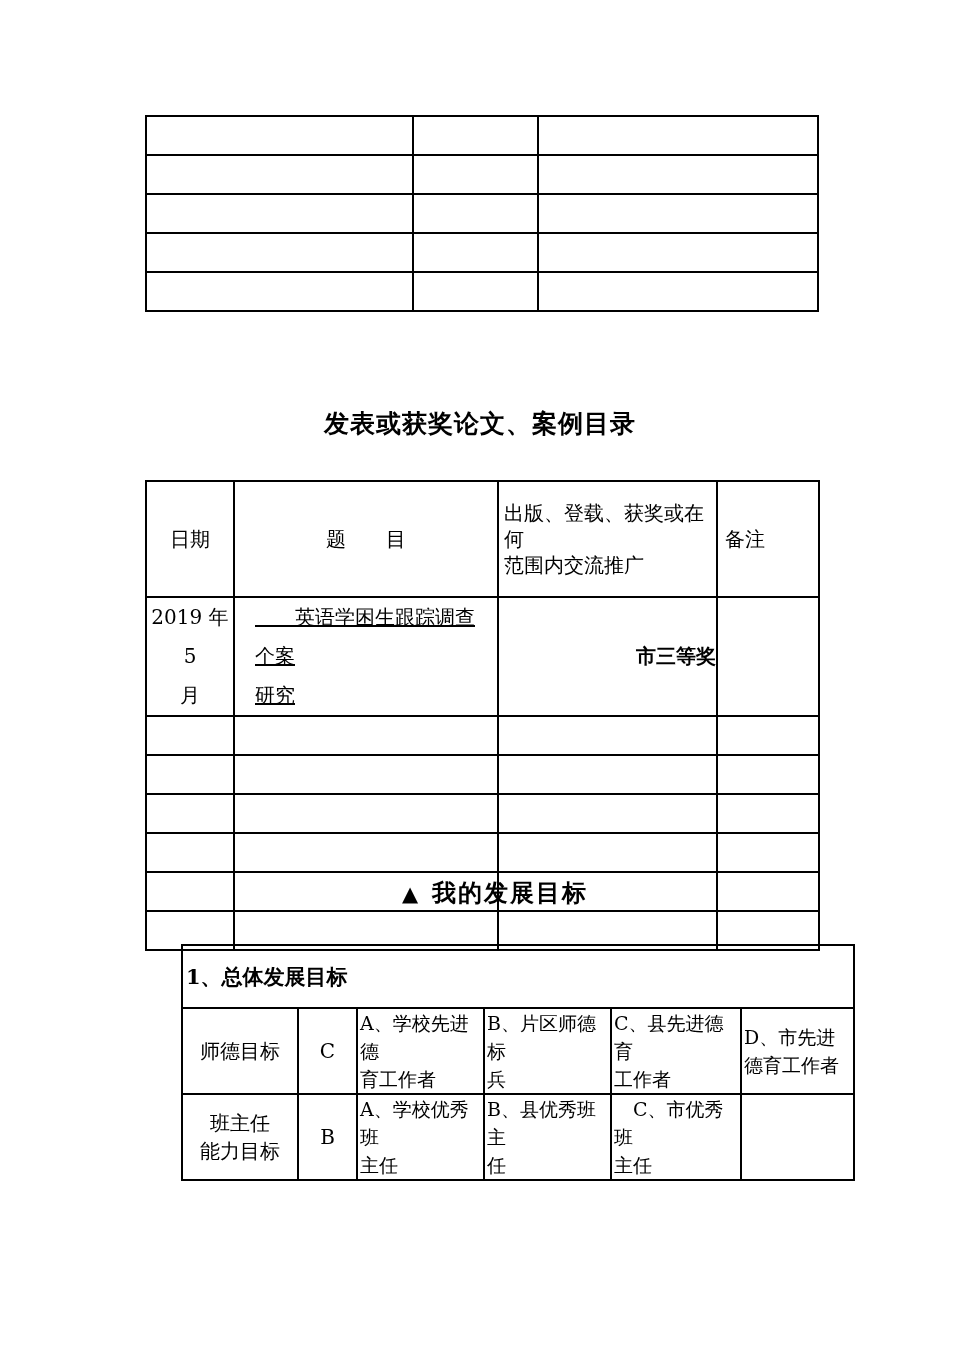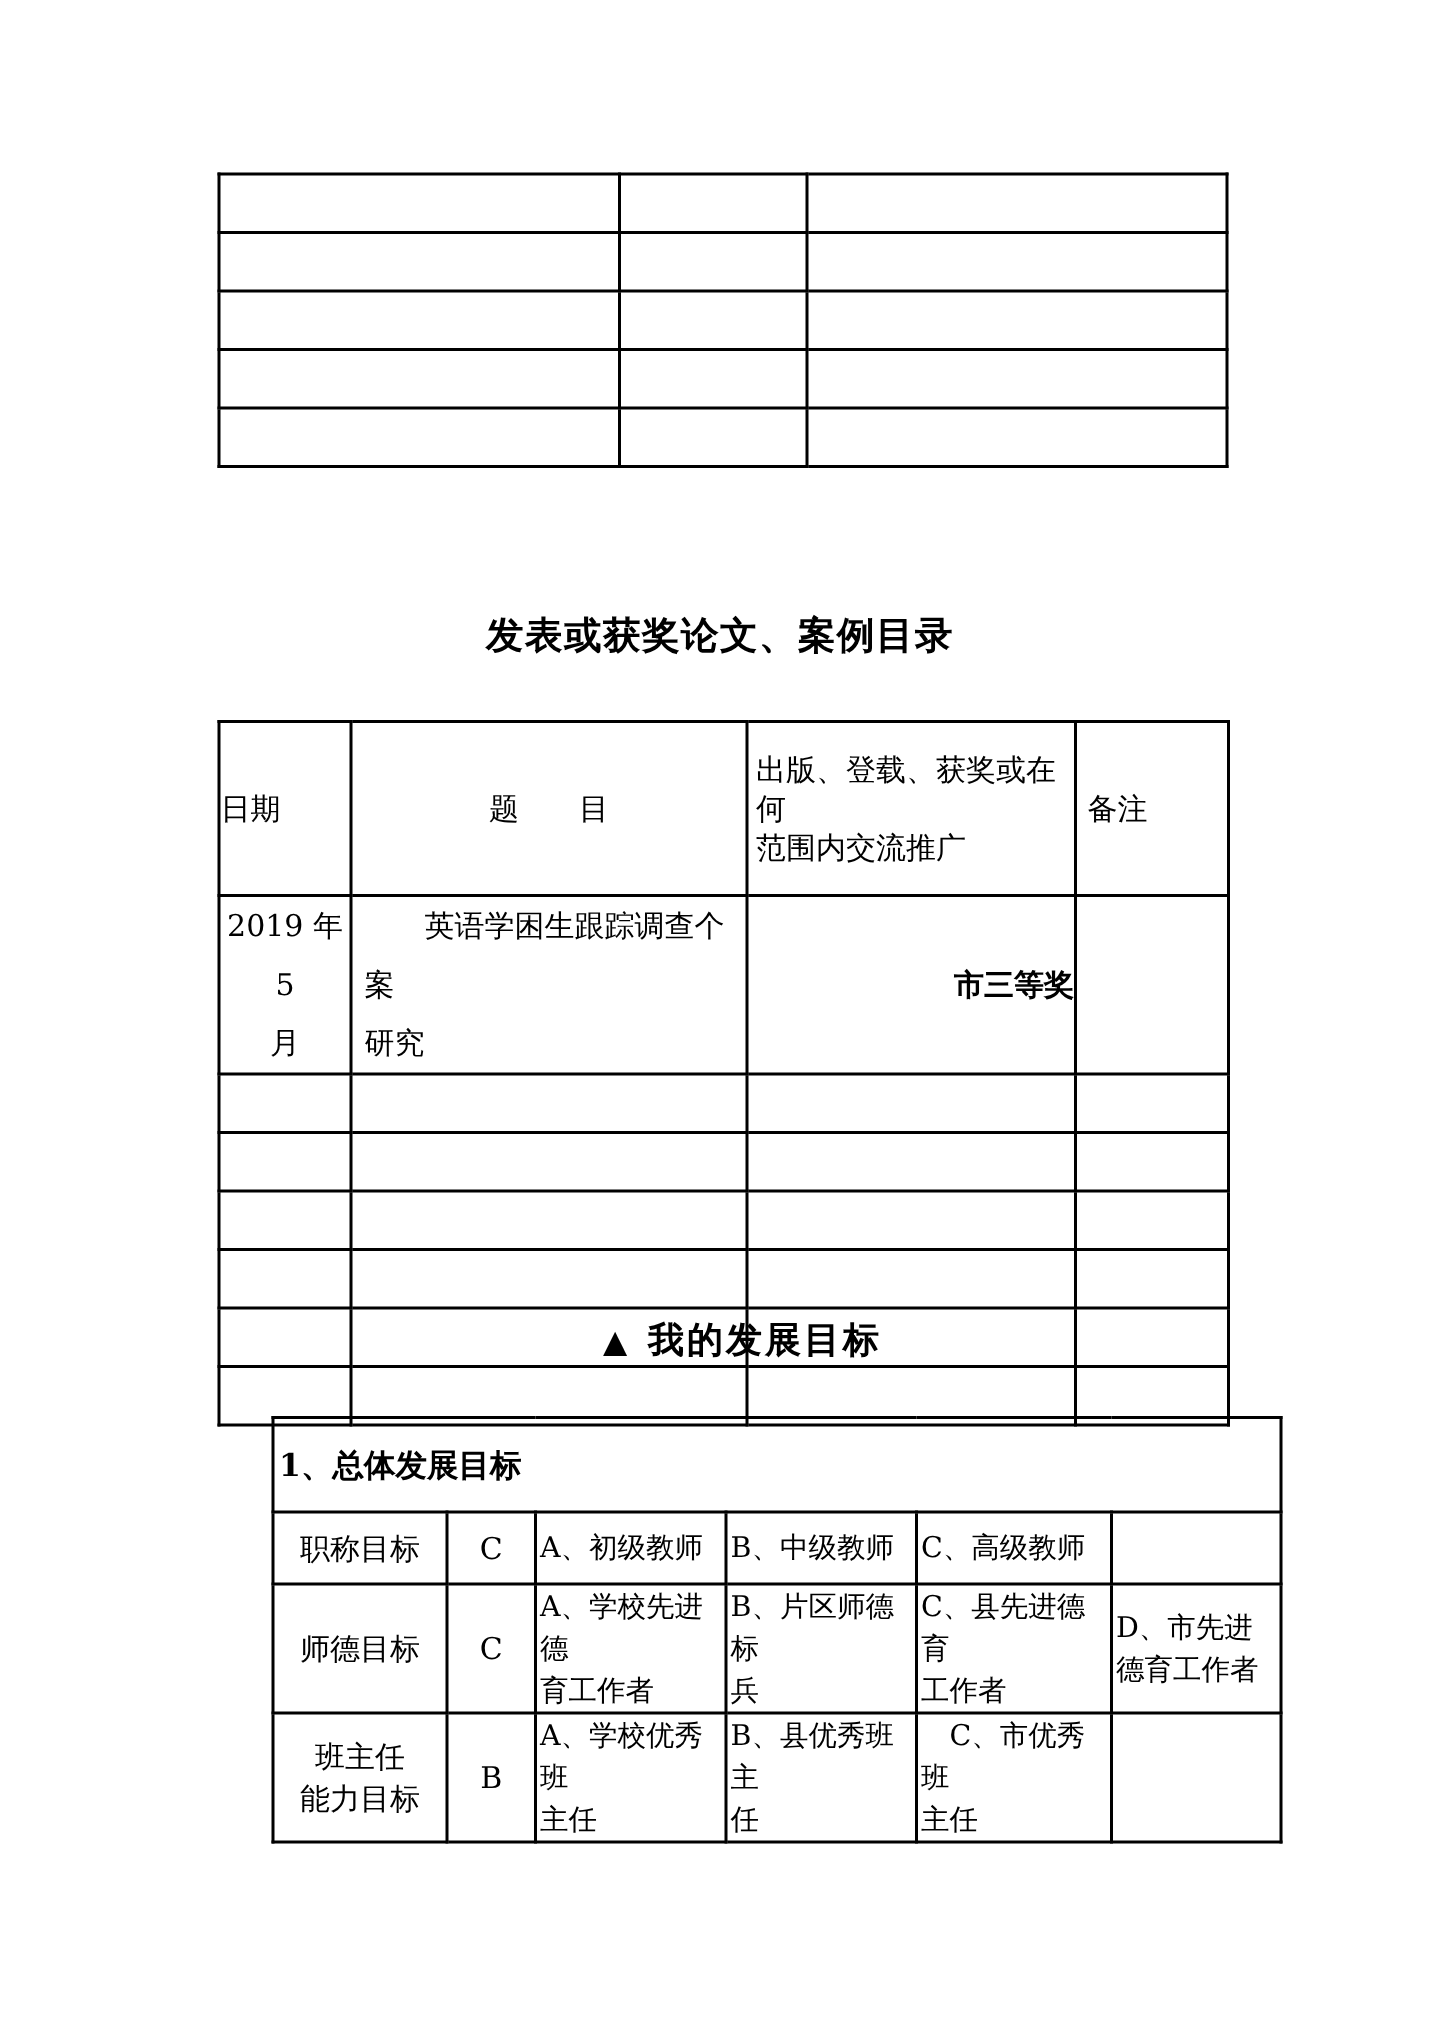--- a/index.html
+++ b/index.html
@@ -23,28 +23,28 @@
   }
   .title-papers { top:407px; font-size:25px; line-height:34px; letter-spacing:1px; }
   .title-goals  { top:876px; font-size:24px; line-height:34px; letter-spacing:2px;margin-left:15px; }
   .title-goals .tri { font-size:21px; letter-spacing:0; margin-right:14px; }
 
   
   .t-papers { top:480px; width:673px; font-size:20px; }
   .t-papers .r-head  { height:54px; }
   .t-papers .r-entry { height:77px; }
   .t-papers .r-empty { height:39px; }
-  .hd-date  { vertical-align:middle; }
+  .hd-date  { text-align:center; vertical-align:middle; }
   .hd-topic { text-align:center; vertical-align:middle; }
   .hd-scope { text-align:left; vertical-align:middle; line-height:26px;
               white-space:pre-line; padding:18px 5px; }
   .hd-note  { text-align:left; vertical-align:middle; padding:0 7px; }
   .cell-date  { text-align:center; vertical-align:middle; line-height:39px; white-space:pre-line; }
   .cell-topic { text-align:left; vertical-align:middle; line-height:39px;
-                white-space:pre-line; padding:0 8px; }
+                white-space:pre-line; padding:0 20px;text-decoration:underline; }
   .cell-scope { text-align:right; vertical-align:middle;font-weight:bold; }
 
   
   .t-goals { top:944px; width:672px; font-size:20px;margin-left:36px; }
   .t-goals .r-cap { height:63px; }
   .t-goals .r-g1  { height:48px; }
   .t-goals .r-g2  { height:55px; }
   .t-goals .r-g3  { height:57px; }
   .t-goals .r-g4  { height:56px; }
   .g-caption { text-align:left; vertical-align:middle; font-weight:bold;
@@ -168,28 +168,20 @@
         <col style="width:59px">
         <col style="width:127px">
         <col style="width:127px">
         <col style="width:130px">
         <col style="width:113px">
       </colgroup>
     <tbody>
         <tr class="r-cap">
       <td class="g-caption" colspan="6">1、总体发展目标</td>
     </tr>
-    <tr class="r-g1">
-      <td class="g-label">职称目标</td>
-      <td class="g-grade">C</td>
-      <td class="g-opt">A、初级教师</td>
-      <td class="g-opt">B、中级教师</td>
-      <td class="g-opt">C、高级教师</td>
-      <td class="g-opt"></td>
-    </tr>
     <tr class="r-g2">
       <td class="g-label">师德目标</td>
       <td class="g-grade">C</td>
       <td class="g-opt">A、学校先进德
 育工作者</td>
       <td class="g-opt">B、片区师德标
 兵</td>
       <td class="g-opt">C、县先进德育
 工作者</td>
       <td class="g-opt">D、市先进

